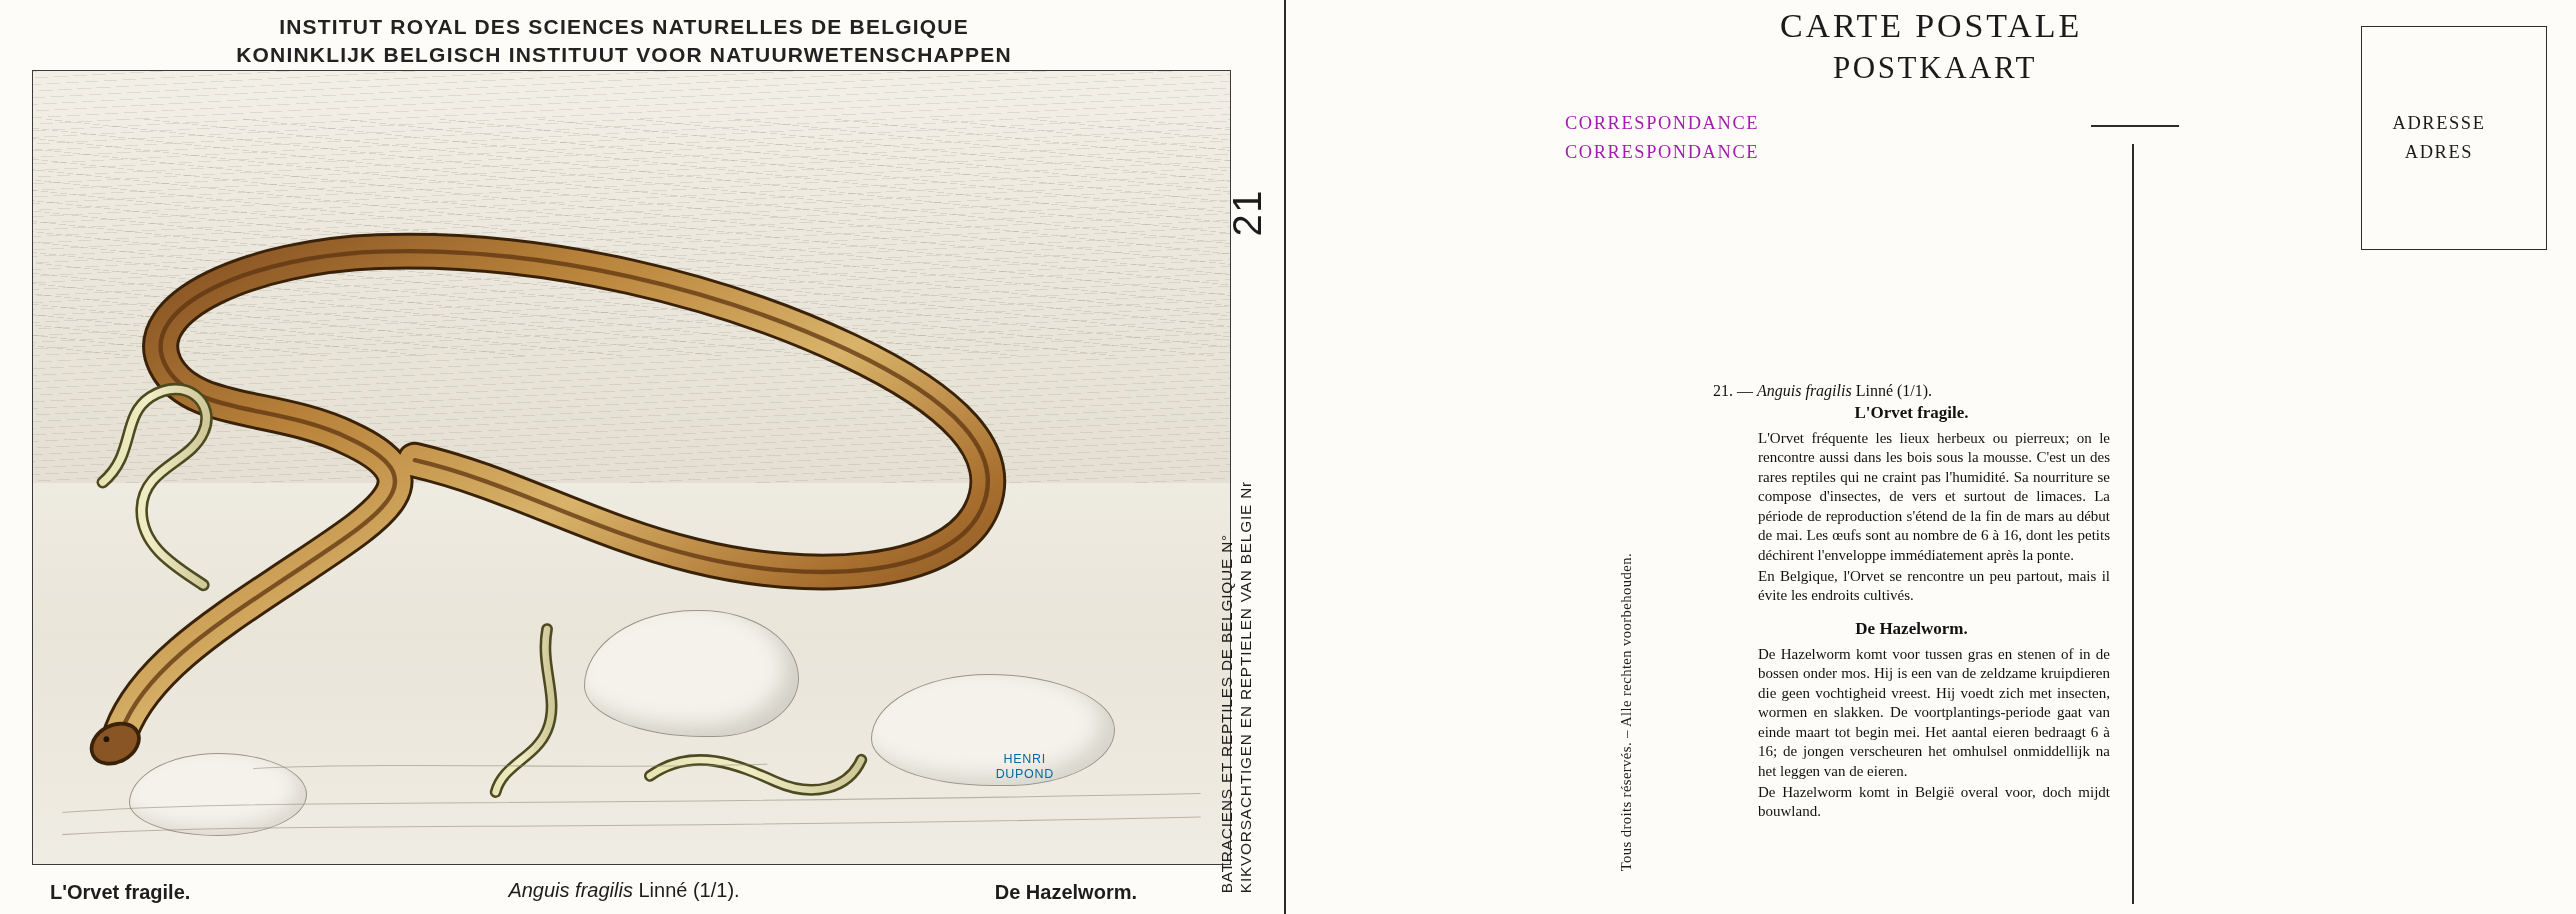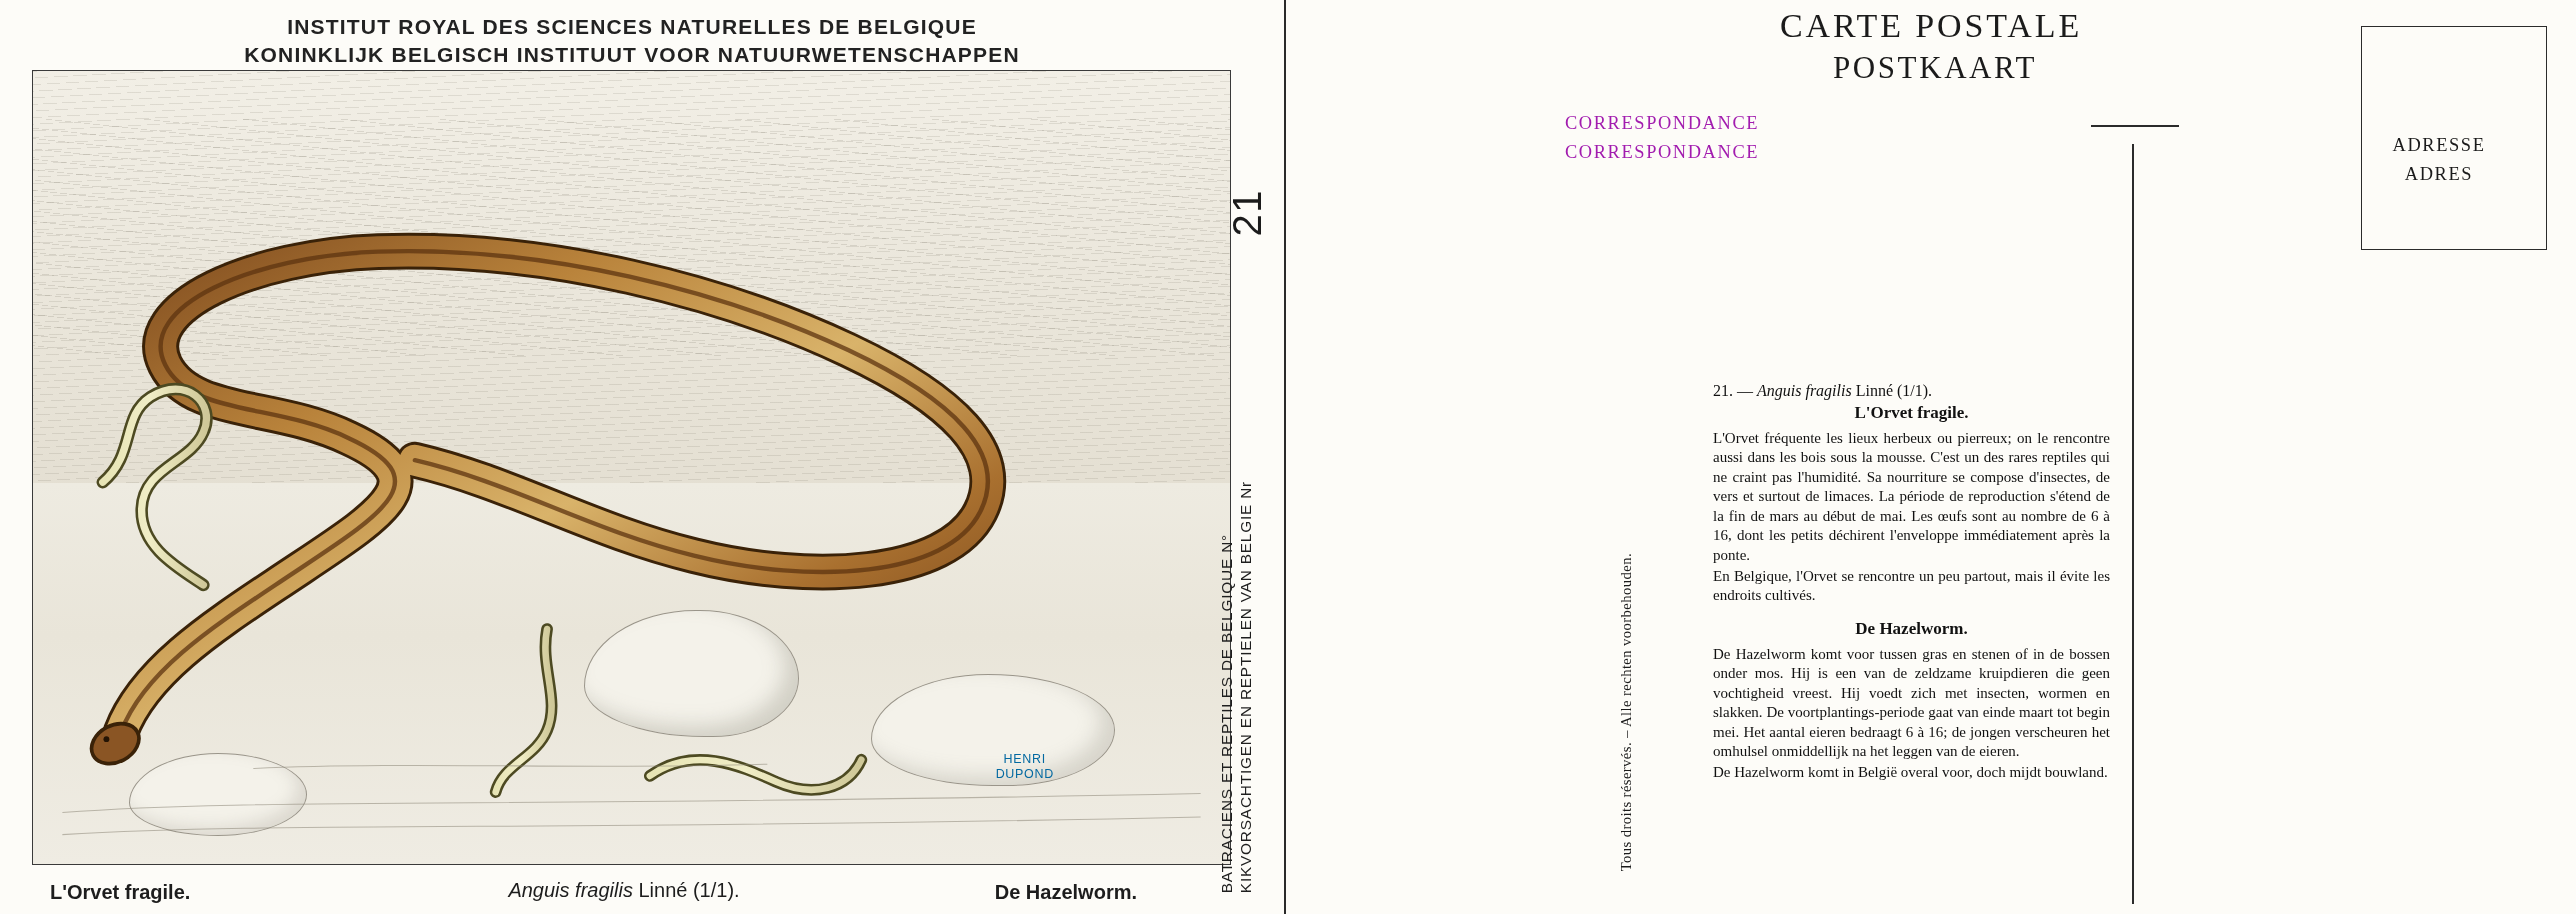--- a/index.html
+++ b/index.html
@@ -5,21 +5,21 @@
   html,body{margin:0;padding:0;background:#ffffff;}
   body{width:2576px;height:914px;font-family:"Liberation Sans",sans-serif;color:#1a1a1a;overflow:hidden;}
   .card{position:relative;width:2576px;height:914px;background:#fdfcf8;}
 
   
   .divider{position:absolute;left:1284px;top:0;width:2.2px;height:914px;background:#2a2a2a;}
 
   
   .left{position:absolute;left:0;top:0;width:1284px;height:914px;}
   .inst-title{position:absolute;left:0;top:13.2px;width:1248px;text-align:center;
-      font-family:"Liberation Sans",sans-serif;font-size:21px;font-weight:700;letter-spacing:1.2px;color:#222;padding-left:8px;}
+      font-family:"Liberation Sans",sans-serif;font-size:21px;font-weight:700;letter-spacing:1.2px;color:#222;}
   .inst-title span{display:block;line-height:1.32;}
 
   .plate{position:absolute;left:32px;top:70px;width:1197px;height:793px;
       border:1.5px solid #3a3a3a;background:#f7f5ef;overflow:hidden;}
 
   
   .sky{position:absolute;left:0;top:0;width:100%;height:54%;
       background:linear-gradient(180deg,#f2efe6 0%,#ebe7dc 46%,#e4dfd2 100%);}
   .hatch{position:absolute;left:0;top:0;width:100%;height:56%;
       background:repeating-linear-gradient(177deg,rgba(120,115,100,.22) 0px,rgba(120,115,100,.22) 0.7px,rgba(0,0,0,0) 0.7px,rgba(0,0,0,0) 6.6px);
@@ -53,36 +53,36 @@
 
   
   .right{position:absolute;left:1286px;top:0;width:1290px;height:908px;}
   .cp{position:absolute;left:0;top:7.3px;width:1290px;text-align:center;}
   .cp .cp1{font-family:"Liberation Serif",serif;font-size:34px;letter-spacing:2.9px;color:#1b1b1b;}
   .cp .cp2{font-family:"Liberation Serif",serif;font-size:31px;letter-spacing:2.6px;color:#1b1b1b;margin-top:4.4px;padding-left:8px;}
 
   .corr{position:absolute;left:279px;top:109px;text-align:left;width:308px;
       font-family:Liberation Serif, serif;font-size:18.4px;letter-spacing:1.6px;line-height:1.55;color:#a21caf;}
   .adr{position:absolute;left:1028px;top:109px;text-align:center;width:250px;
-      font-family:"Liberation Serif",serif;font-size:18.4px;letter-spacing:1.6px;line-height:1.55;color:#1b1b1b;margin-top:22px;}
+      font-family:"Liberation Serif",serif;font-size:18.4px;letter-spacing:1.6px;line-height:1.55;color:#1b1b1b;}
   .cp-rule{position:absolute;left:805px;top:125px;width:88px;height:1.5px;background:#2b2b2b;}
 
   .vrule{position:absolute;left:846px;top:144px;width:1.5px;height:760px;background:#2b2b2b;}
   .stampbox{position:absolute;right:29px;top:26.4px;width:184px;height:222px;border:1.5px solid #2b2b2b;}
 
   .rights{position:absolute;left:332px;bottom:37px;writing-mode:vertical-rl;transform:rotate(180deg);
       font-family:"Liberation Serif",serif;font-size:14.7px;letter-spacing:0.4px;color:#1b1b1b;white-space:nowrap;}
 
   .text-col{position:absolute;left:427px;top:382px;width:397px;
       font-family:"Liberation Serif",serif;color:#111;}
   .t-head{text-align:left;font-size:16px;margin-bottom:2.9px;}
   .t-head i{font-style:italic;}
   .t-sub{text-align:center;font-size:17px;font-weight:700;margin:1.5px 0 5.9px;}
   .t-sub2{text-align:center;font-size:17px;font-weight:700;margin:13.2px 0 5.9px;}
-  .t-body{font-size:15px;line-height:1.30;text-align:justify;text-justify:inter-word;}
+  .t-body{font-size:15px;line-height:1.30;text-align:justify;text-justify:inter-word;margin-left:45px;}
   .t-body p{margin:0 0 1.5px;}
 </style>
 </head>
 <body>
 
 <div class="card">
 
   <div class="divider"></div>
 
   <div class="left">

